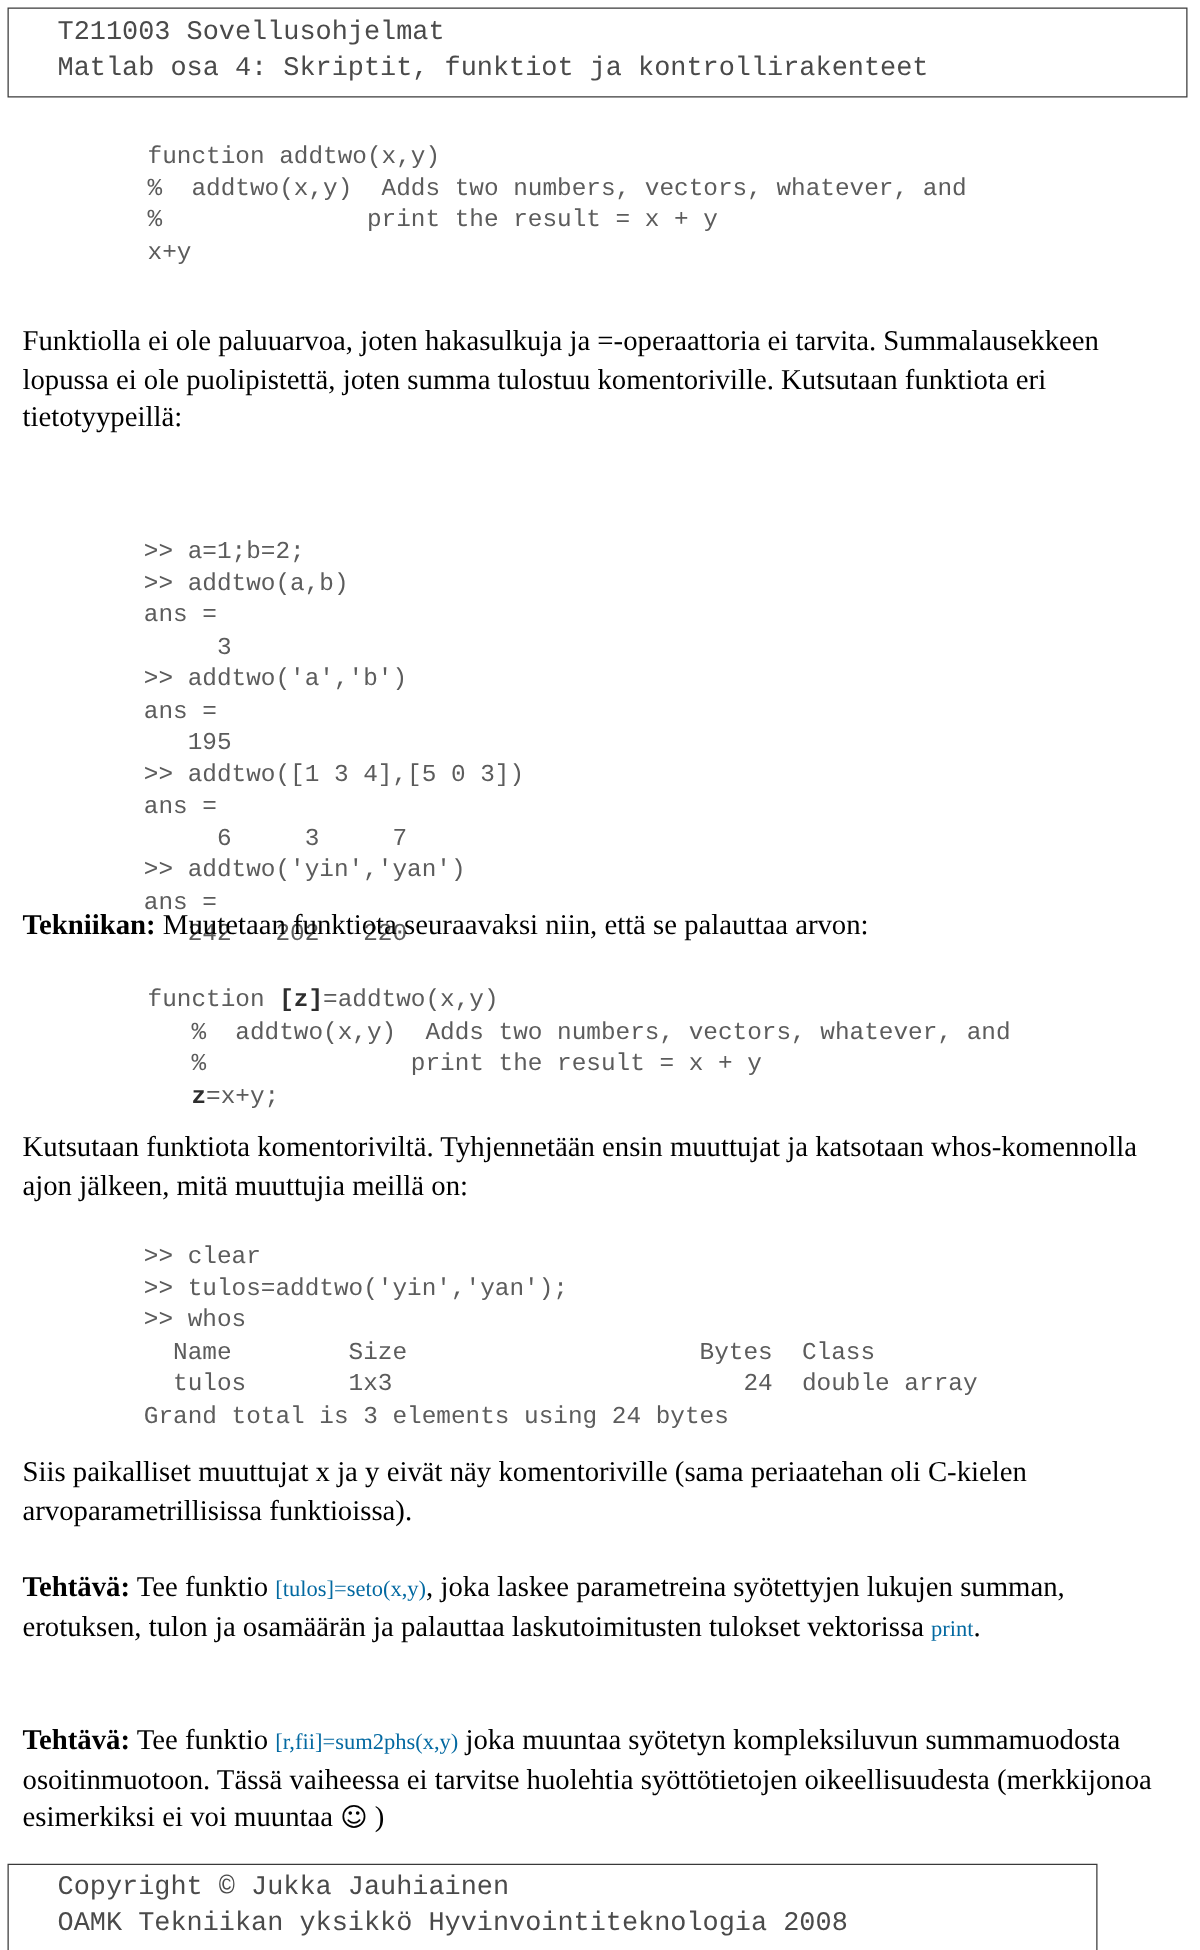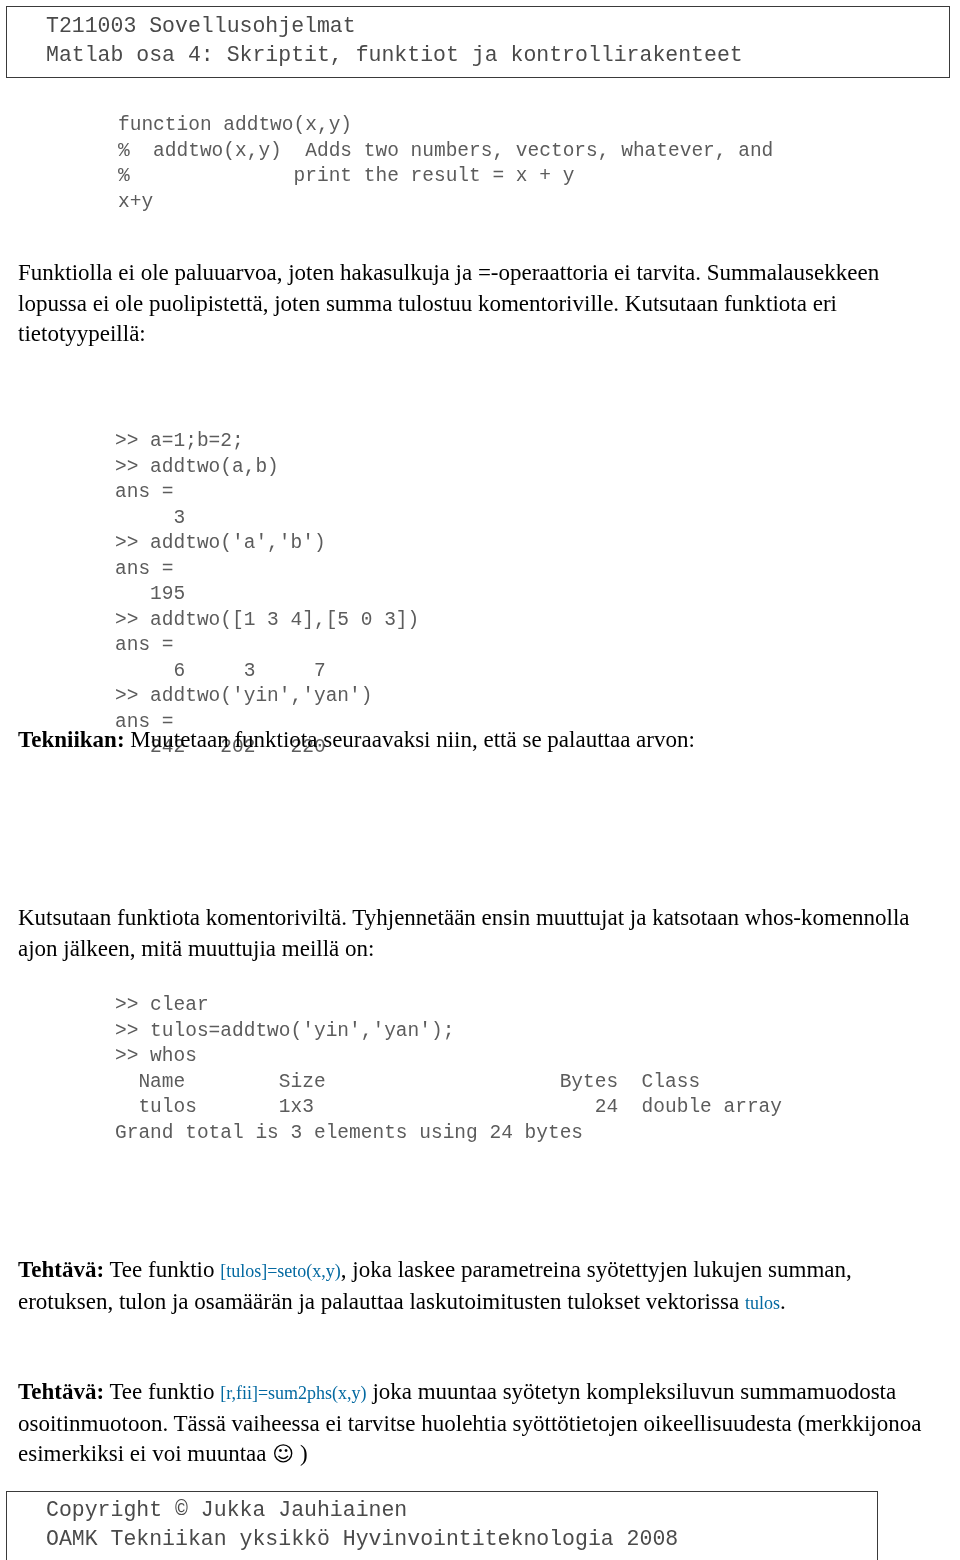--- a/index.html
+++ b/index.html
@@ -110,32 +110,37 @@
    195
 &gt;&gt; addtwo([1 3 4],[5 0 3])
 ans =
      6     3     7
 &gt;&gt; addtwo('yin','yan')
 ans =
    242   202   220</div>
 
   <div class="para" style="top:725px;"><b>Tekniikan:</b><span> Muutetaan funktiota seuraavaksi niin, että se palauttaa arvon:</span></div>
 
+  <div class="code" style="left:118px; top:788px;"><span>function </span><b>[z]</b><span>=addtwo(x,y)</span>
+<span>   %  addtwo(x,y)  Adds two numbers, vectors, whatever, and</span>
+<span>   %              print the result = x + y</span>
+<span>   </span><b>z</b><span>=x+y;</span></div>
 
   <div class="para" style="top:903px;">Kutsutaan funktiota komentoriviltä. Tyhjennetään ensin muuttujat ja katsotaan whos-komennolla ajon jälkeen, mitä muuttujia meillä on:</div>
 
   <div class="code" style="left:115px; top:993px;">&gt;&gt; clear
 &gt;&gt; tulos=addtwo('yin','yan');
 &gt;&gt; whos
   Name        Size                    Bytes  Class
   tulos       1x3                        24  double array
 Grand total is 3 elements using 24 bytes</div>
 
+  <div class="para" style="top:1163px;">Siis paikalliset muuttujat x ja y eivät näy komentoriville (sama periaatehan oli C-kielen arvoparametrillisissa funktioissa).</div>
 
-  <div class="para" style="top:1255px;"><b>Tehtävä:</b><span> Tee funktio </span><span class="mi">[tulos]=seto(x,y)</span><span>, joka laskee parametreina syötettyjen lukujen summan, erotuksen, tulon ja osamäärän ja palauttaa laskutoimitusten tulokset vektorissa </span><span class="mi">tulos</span><span>.</span></div>
+  <div class="para" style="top:1255px;"><b>Tehtävä:</b><span> Tee funktio </span><span class="mi">[tulos]=seto(x,y)</span><span>, joka laskee parametreina syötettyjen lukujen summan, erotuksen, tulon ja osamäärän ja palauttaa laskutoimitusten tulokset vektorissa </span><span class="mi">print</span><span>.</span></div>
 
   <div class="para" style="top:1377px;"><b>Tehtävä:</b><span> Tee funktio </span><span class="mi">[r,fii]=sum2phs(x,y)</span><span> joka muuntaa syötetyn kompleksiluvun summamuodosta osoitinmuotoon. Tässä vaiheessa ei tarvitse huolehtia syöttötietojen oikeellisuudesta (merkkijonoa esimerkiksi ei voi muuntaa </span><span class="smiley">☺</span><span> )</span></div>
 
   <div class="ftr-box">
     <div class="mono-hdr">Copyright © Jukka Jauhiainen</div>
     <div class="mono-hdr">OAMK Tekniikan yksikkö Hyvinvointiteknologia 2008</div>
   </div>
 
 </div>
 

